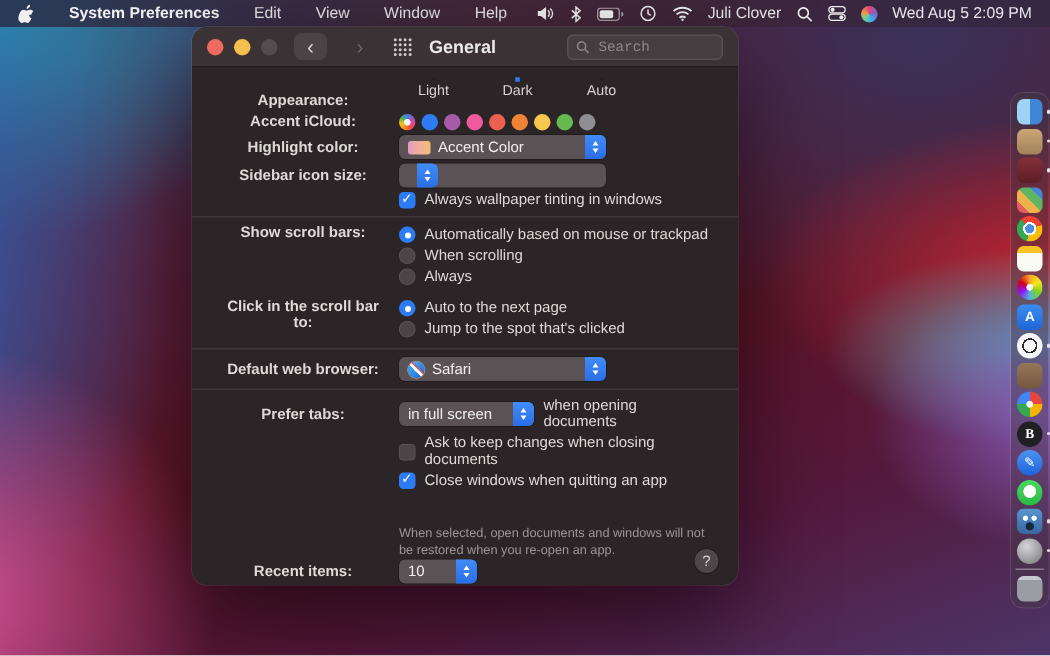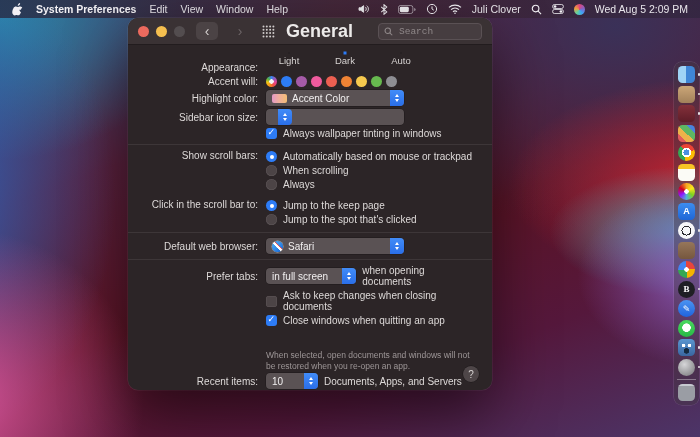--- a/index.html
+++ b/index.html
@@ -12,21 +12,21 @@
       radial-gradient(420px 300px at 88% 6%, #3a3158 0%, rgba(58,49,88,0) 68%),
       radial-gradient(320px 300px at -6% 92%, #d8549a 0%, rgba(216,84,154,0) 58%),
       radial-gradient(300px 400px at -10% 45%, #2f62b8 0%, rgba(47,98,184,0) 62%),
       radial-gradient(300px 230px at 0% 4%, #2c86a8 0%, rgba(44,134,168,0) 62%),
       linear-gradient(160deg,#35507e 0%,#58203c 30%,#5c1426 55%,#55183c 76%,#4c3568 100%);}
 
   
   .menu-bar{position:absolute;top:0;left:0;right:0;height:18px;display:flex;align-items:center;
     justify-content:space-between;padding:0 12px;font-size:10.5px;color:#f2f0f4;
     background:linear-gradient(90deg,rgba(40,44,70,.82),rgba(66,36,50,.8) 48%,rgba(50,38,64,.8));}
-  .mb-left,.mb-right{display:flex;align-items:center;gap:13px;white-space:nowrap;}
+  .mb-left,.mb-right{display:flex;align-items:center;gap:23px;white-space:nowrap;}
   .mb-right{gap:10px;}
   .mb-app{font-weight:bold;}
   .mb-item{opacity:.95;}
   .mb-ico svg{display:block;}
   .siri-orb{width:11px;height:11px;border-radius:50%;
     background:conic-gradient(#e0457a,#8a5fc0,#3fa2f7,#5fd3a0,#f09a3e,#e0457a);}
 
   
   .window{position:absolute;left:128px;top:18px;width:364px;height:372px;border-radius:10px;
     background:#2c2527;box-shadow:0 24px 60px rgba(0,0,0,.55),0 0 0 .5px rgba(255,255,255,.14);
@@ -37,31 +37,31 @@
   .tl-close{background:#ec6a5e;}
   .tl-min{background:#f5bf4f;}
   .tl-zoom{background:#534d4f;}
   .nav-btn{width:22px;height:18px;border-radius:5px;display:flex;align-items:center;justify-content:center;
     color:#d6d2d1;font-size:14px;line-height:1;margin-left:4px;}
   .nav-back{background:#4b4345;}
   .nav-fwd{color:#6d6567;}
   .nav-back::before{content:"‹";}
   .nav-fwd::before{content:"›";}
   .grid-icon{margin-left:4px;display:flex;}
-  .win-title{font-weight:bold;font-size:18px;color:#eceae9;margin-left:4px;}
+  .win-title{font-weight:bold;font-size:12px;color:#eceae9;margin-left:4px;}
   .search-box{margin-left:auto;display:flex;align-items:center;gap:4px;width:92px;height:15px;
     background:#463d40;border:1px solid #5a5154;border-radius:4px;padding:0 5px;}
   .search-box input{flex:1;min-width:0;background:transparent;border:none;outline:none;
     color:#d8d4d3;font-size:9.5px;font-family:Liberation Mono, monospace;}
   .search-box input::placeholder{color:#8f8889;}
 
   .win-content{position:relative;padding:8px 18px 6px;height:calc(100% - 40px);}
   .row{display:flex;align-items:center;margin-bottom:3px;}
   .row.top{align-items:flex-start;}
-  .rlabel{width:112px;text-align:right;padding-right:8px;flex:0 0 auto;color:#dedad9;}
+  .rlabel{width:112px;text-align:center;padding-right:8px;flex:0 0 auto;color:#dedad9;font-weight:bold;}
   .ctrl{display:flex;align-items:center;gap:6px;flex-wrap:nowrap;}
 
   
   .thumb-wrap{width:46px;text-align:center;margin-right:4px;cursor:default;}
   .thumb{width:38px;height:24px;border-radius:4px;margin:0 auto;box-shadow:0 0 0 .5px rgba(0,0,0,.4);}
   .thumb.sel{box-shadow:0 0 0 1.5px #2d7cf6,0 0 0 .5px rgba(255,255,255,.4) inset;}
   .thumb-light{background:
       radial-gradient(circle at 20% 46%,#ec6a5e 0 1.4px,transparent 1.6px),
       radial-gradient(circle at 31% 46%,#f5bf4f 0 1.4px,transparent 1.6px),
       radial-gradient(circle at 42% 46%,#61c554 0 1.4px,transparent 1.6px),
@@ -254,21 +254,21 @@
             <div class="thumb-cap">Dark</div>
           </span>
           <span class="thumb-wrap">
             <span class="thumb thumb-auto"></span>
             <div class="thumb-cap">Auto</div>
           </span>
         </span>
       </div>
 
       <div class="row">
-        <span class="rlabel">Accent will:</span>
+        <span class="rlabel">Accent iCloud:</span>
         <span class="ctrl dots">
           <span class="dot" style="background: radial-gradient(circle, rgb(245, 245, 245) 0px, rgb(245, 245, 245) 2px, transparent 2.5px), conic-gradient(rgb(58, 130, 246), rgb(155, 89, 182), rgb(232, 67, 147), rgb(239, 79, 69), rgb(245, 146, 27), rgb(245, 197, 19), rgb(82, 176, 74), rgb(58, 130, 246));"></span>
           <span class="dot" style="background: rgb(45, 124, 246);"></span>
           <span class="dot" style="background: rgb(166, 91, 168);"></span>
           <span class="dot" style="background: rgb(239, 90, 157);"></span>
           <span class="dot" style="background: rgb(236, 95, 81);"></span>
           <span class="dot" style="background: rgb(239, 131, 52);"></span>
           <span class="dot" style="background: rgb(246, 201, 78);"></span>
           <span class="dot" style="background: rgb(103, 185, 79);"></span>
           <span class="dot" style="background: rgb(142, 142, 147);"></span>
@@ -323,21 +323,21 @@
               <span>Always</span>
             </span>
         </span>
       </div>
 
       <div class="row top" style="margin-top:7px">
         <span class="rlabel">Click in the scroll bar to:</span>
         <span class="grp">
           <span class="optrow">
               <span class="radio on"></span>
-              <span>Jump to the keep page</span>
+              <span>Auto to the next page</span>
             </span>
           <span class="optrow">
               <span class="radio off"></span>
               <span>Jump to the spot that's clicked</span>
             </span>
         </span>
       </div>
 
       <div class="divider"></div>
 
@@ -389,21 +389,20 @@
       <div class="row">
         <span class="rlabel">Recent items:</span>
         <span class="ctrl">
           <span class="popup" style="width:46px">
             <span class="plabel">10</span>
             <span class="stepper">
                 <i class="up"></i>
                 <i class="dn"></i>
               </span>
           </span>
-          <span>Documents, Apps, and Servers</span>
         </span>
       </div>
 
       <div class="row">
         <span class="rlabel"></span>
         <span class="ctrl">
           <span class="check on"></span>
           <span>Allow Handoff between this Mac and your iCloud devices</span>
         </span>
       </div>

